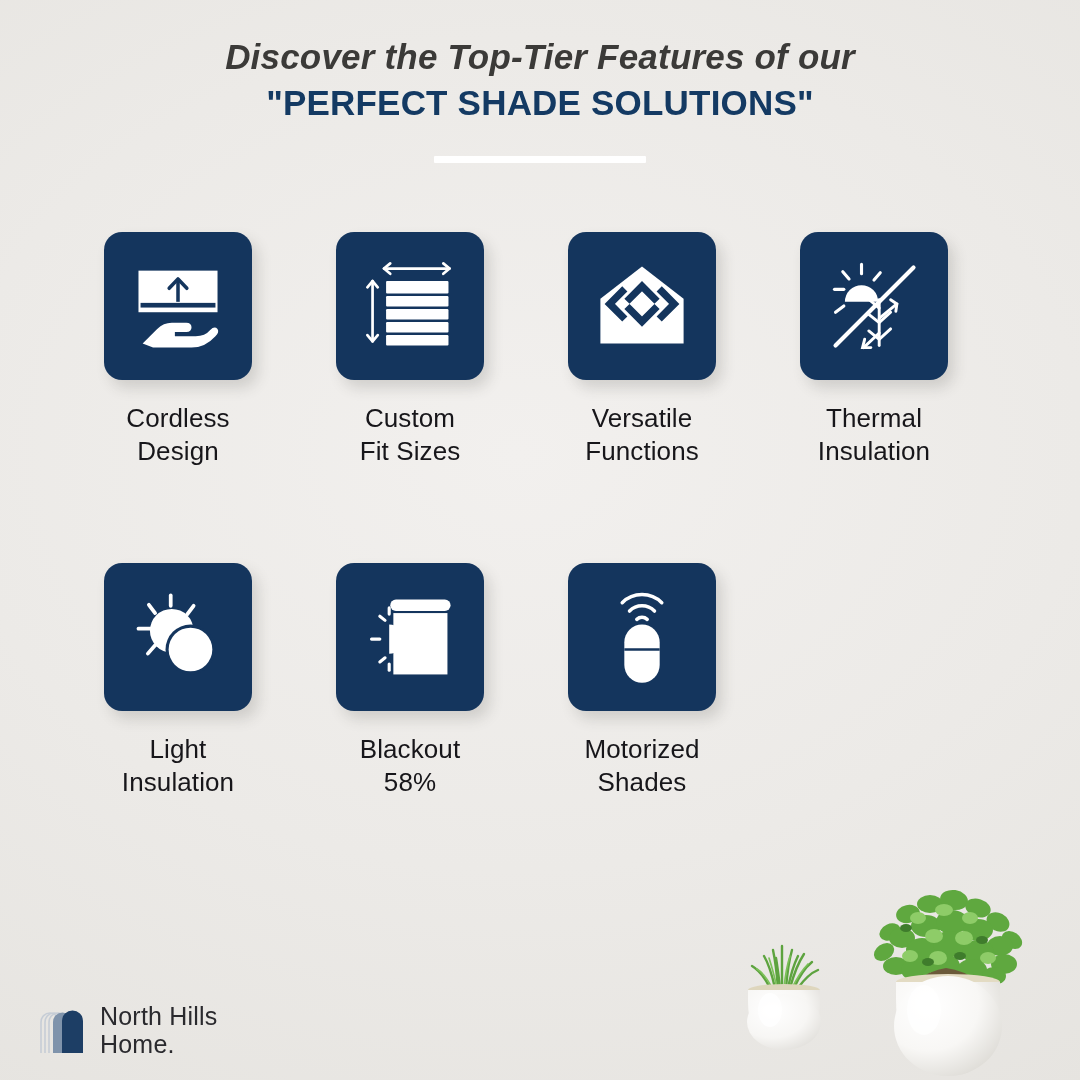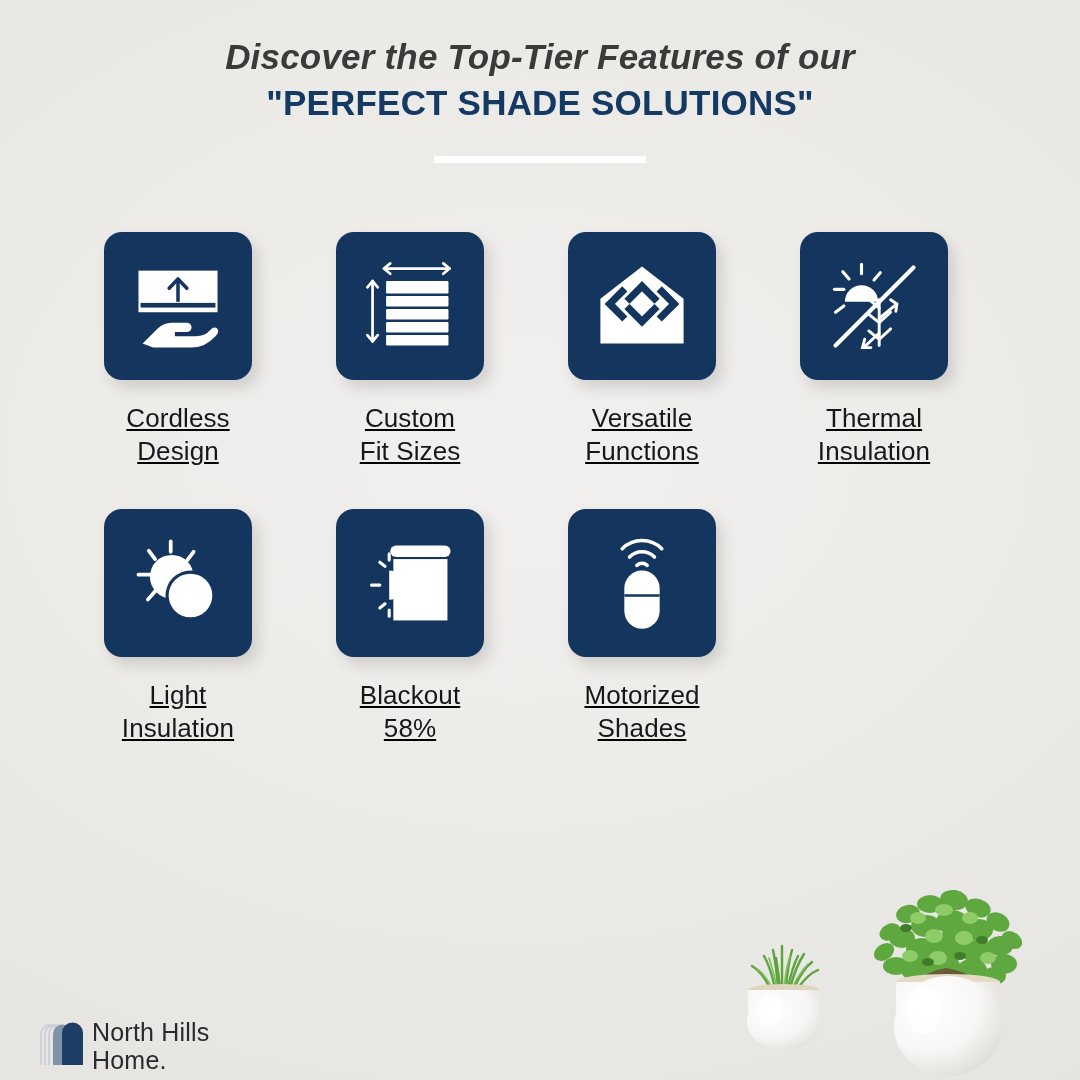--- a/index.html
+++ b/index.html
@@ -24,38 +24,38 @@
   }
   .divider {
     width:212px; height:7px; background:#ffffff;
     margin:31px auto 0; border-radius:1px;
   }
 
   
   .grid {
     position:absolute; left:0; top:232px; width:1052px;
     display:grid; grid-template-columns:repeat(4,1fr);
-    row-gap:40px; padding:0 62px;text-decoration:underline;
+    row-gap:94px; padding:0 62px;
   }
   .cell { display:flex; flex-direction:column; align-items:center; }
   .tile {
     width:148px; height:148px; background:#14355d;
     border-radius:18px;
     box-shadow:6px 8px 14px rgba(60,58,56,.17);
     display:flex; align-items:center; justify-content:center;
   }
   .tile svg { width:104px; height:104px; display:block; }
   .label {
     margin-top:22px; text-align:center;
     font-size:26px; line-height:1.28; color:#17161a; font-weight:400;
     white-space:pre-line; letter-spacing:.1px;
   }
 
   
-  .logo { position:absolute; left:38px; bottom:6px; display:flex; align-items:flex-start; gap:4px; }
+  .logo { position:absolute; left:38px; bottom:22px; display:flex; align-items:center; gap:12px; }
   .logo svg { display:block; }
   .logo-text { font-size:25px; line-height:1.12; color:#2a2a2e; letter-spacing:.2px; }
 
   
   .plants { position:absolute; right:0; bottom:0; width:360px; height:210px; }
   .plants svg { display:block; width:100%; height:100%; }
 </style>
 </head>
 <body>
 

